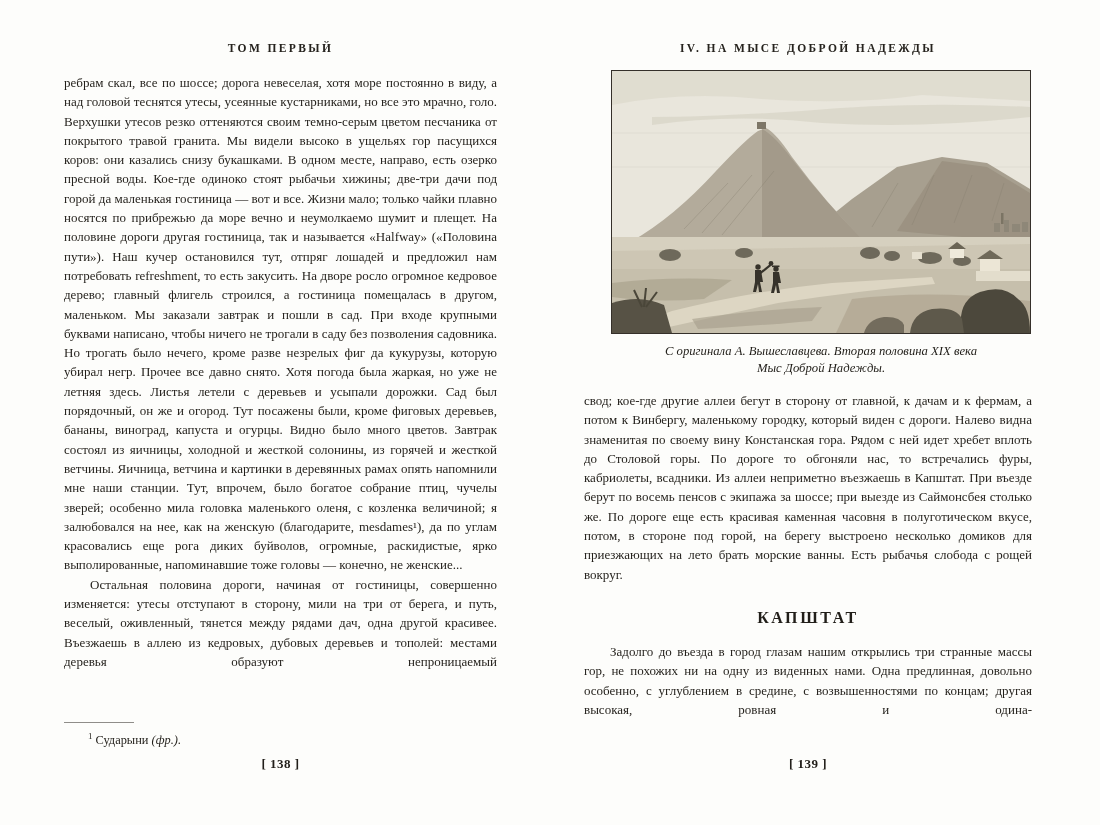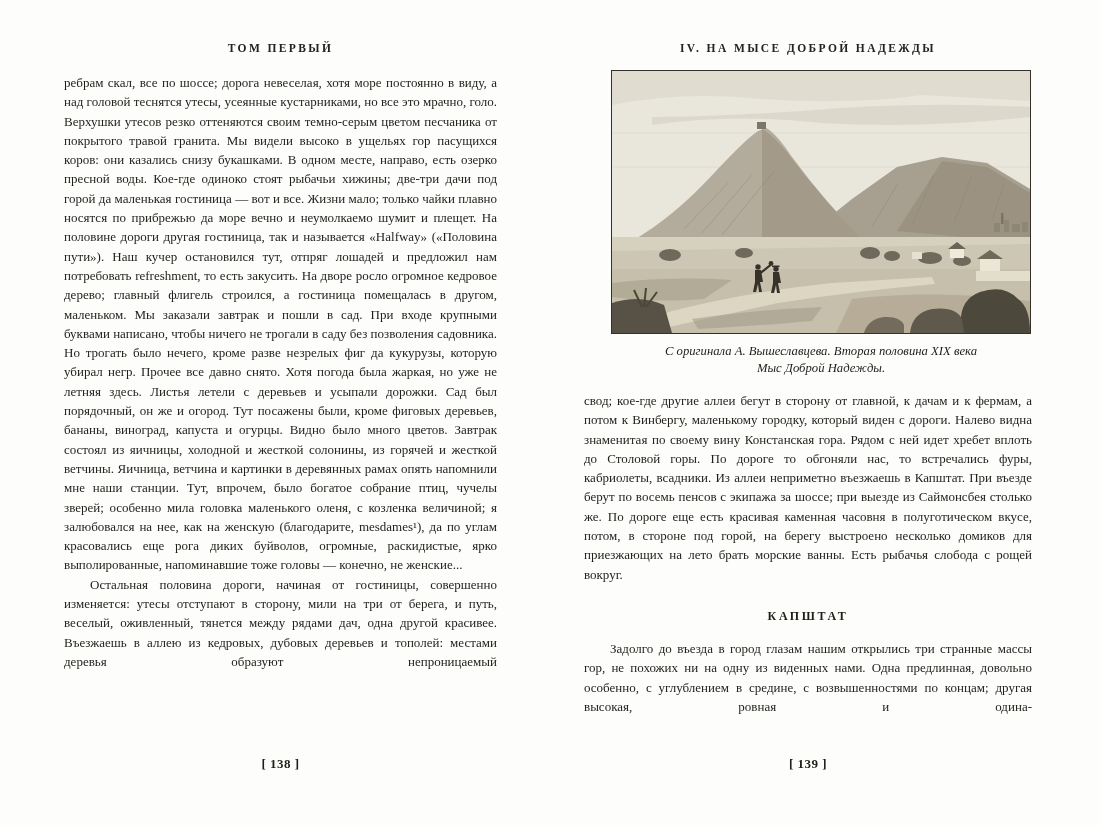--- a/index.html
+++ b/index.html
@@ -65,38 +65,42 @@
     width: 420px;
     text-align: center;
     font-style: italic;
     font-size: 12.7px;
     line-height: 17px;
   }
 
   .section-heading {
     margin: 25px 0 15px 0;
     text-align: center;
-    font-size: 12px;
+    font-size: 16px;
     font-weight: bold;
     letter-spacing: 2.6px;
   }
 </style>
 </head>
 <body>
 
 <div class="spread">
 
   <section class="page page-left">
     <header class="running-head">ТОМ ПЕРВЫЙ</header>
 
     <div class="body-text">
       <p>ребрам скал, все по шоссе; дорога невеселая, хотя море постоянно в виду, а над головой теснятся утесы, усеянные кустарниками, но все это мрачно, голо. Верхушки утесов резко оттеняются своим темно-серым цветом песчаника от покрытого травой гранита. Мы видели высоко в ущельях гор пасущихся коров: они казались снизу букашками. В одном месте, направо, есть озерко пресной воды. Кое-где одиноко стоят рыбачьи хижины; две-три дачи под горой да маленькая гостиница — вот и все. Жизни мало; только чайки плавно носятся по прибрежью да море вечно и неумолкаемо шумит и плещет. На половине дороги другая гостиница, так и называется «Halfway» («Половина пути»). Наш кучер остановился тут, отпряг лошадей и предложил нам потребовать refreshment, то есть закусить. На дворе росло огромное кедровое дерево; главный флигель строился, а гостиница помещалась в другом, маленьком. Мы заказали завтрак и пошли в сад. При входе крупными буквами написано, чтобы ничего не трогали в саду без позволения садовника. Но трогать было нечего, кроме разве незрелых фиг да кукурузы, которую убирал негр. Прочее все давно снято. Хотя погода была жаркая, но уже не летняя здесь. Листья летели с деревьев и усыпали дорожки. Сад был порядочный, он же и огород. Тут посажены были, кроме фиговых деревьев, бананы, виноград, капуста и огурцы. Видно было много цветов. Завтрак состоял из яичницы, холодной и жесткой солонины, из горячей и жесткой ветчины. Яичница, ветчина и картинки в деревянных рамах опять напомнили мне наши станции. Тут, впрочем, было богатое собрание птиц, чучелы зверей; особенно мила головка маленького оленя, с козленка величиной; я залюбовался на нее, как на женскую (благодарите, mesdames¹), да по углам красовались еще рога диких буйволов, огромные, раскидистые, ярко выполированные, напоминавшие тоже головы — конечно, не женские...</p>
       <p class="p-indent p-runs-on">Остальная половина дороги, начиная от гостиницы, совершенно изменяется: утесы отступают в сторону, мили на три от берега, и путь, веселый, оживленный, тянется между рядами дач, одна другой красивее. Въезжаешь в аллею из кедровых, дубовых деревьев и тополей: местами деревья образуют непроницаемый</p>
     </div>
 
+    <div class="footnote-block">
+      <div class="footnote-rule"></div>
+      <p class="footnote-text"><sup>1</sup><span>Сударыни </span><i>(фр.).</i></p>
+    </div>
 
     <footer class="page-number">[ 138 ]</footer>
   </section>
 
   <section class="page page-right">
     <header class="running-head">IV. НА МЫСЕ ДОБРОЙ НАДЕЖДЫ</header>
 
     <figure class="illustration" style="margin-block:16px 0; margin-inline:27px 0;">
       <div class="engraving-frame">
         <svg width="418" height="262" viewBox="0 0 418 262" xmlns="http://www.w3.org/2000/svg">

